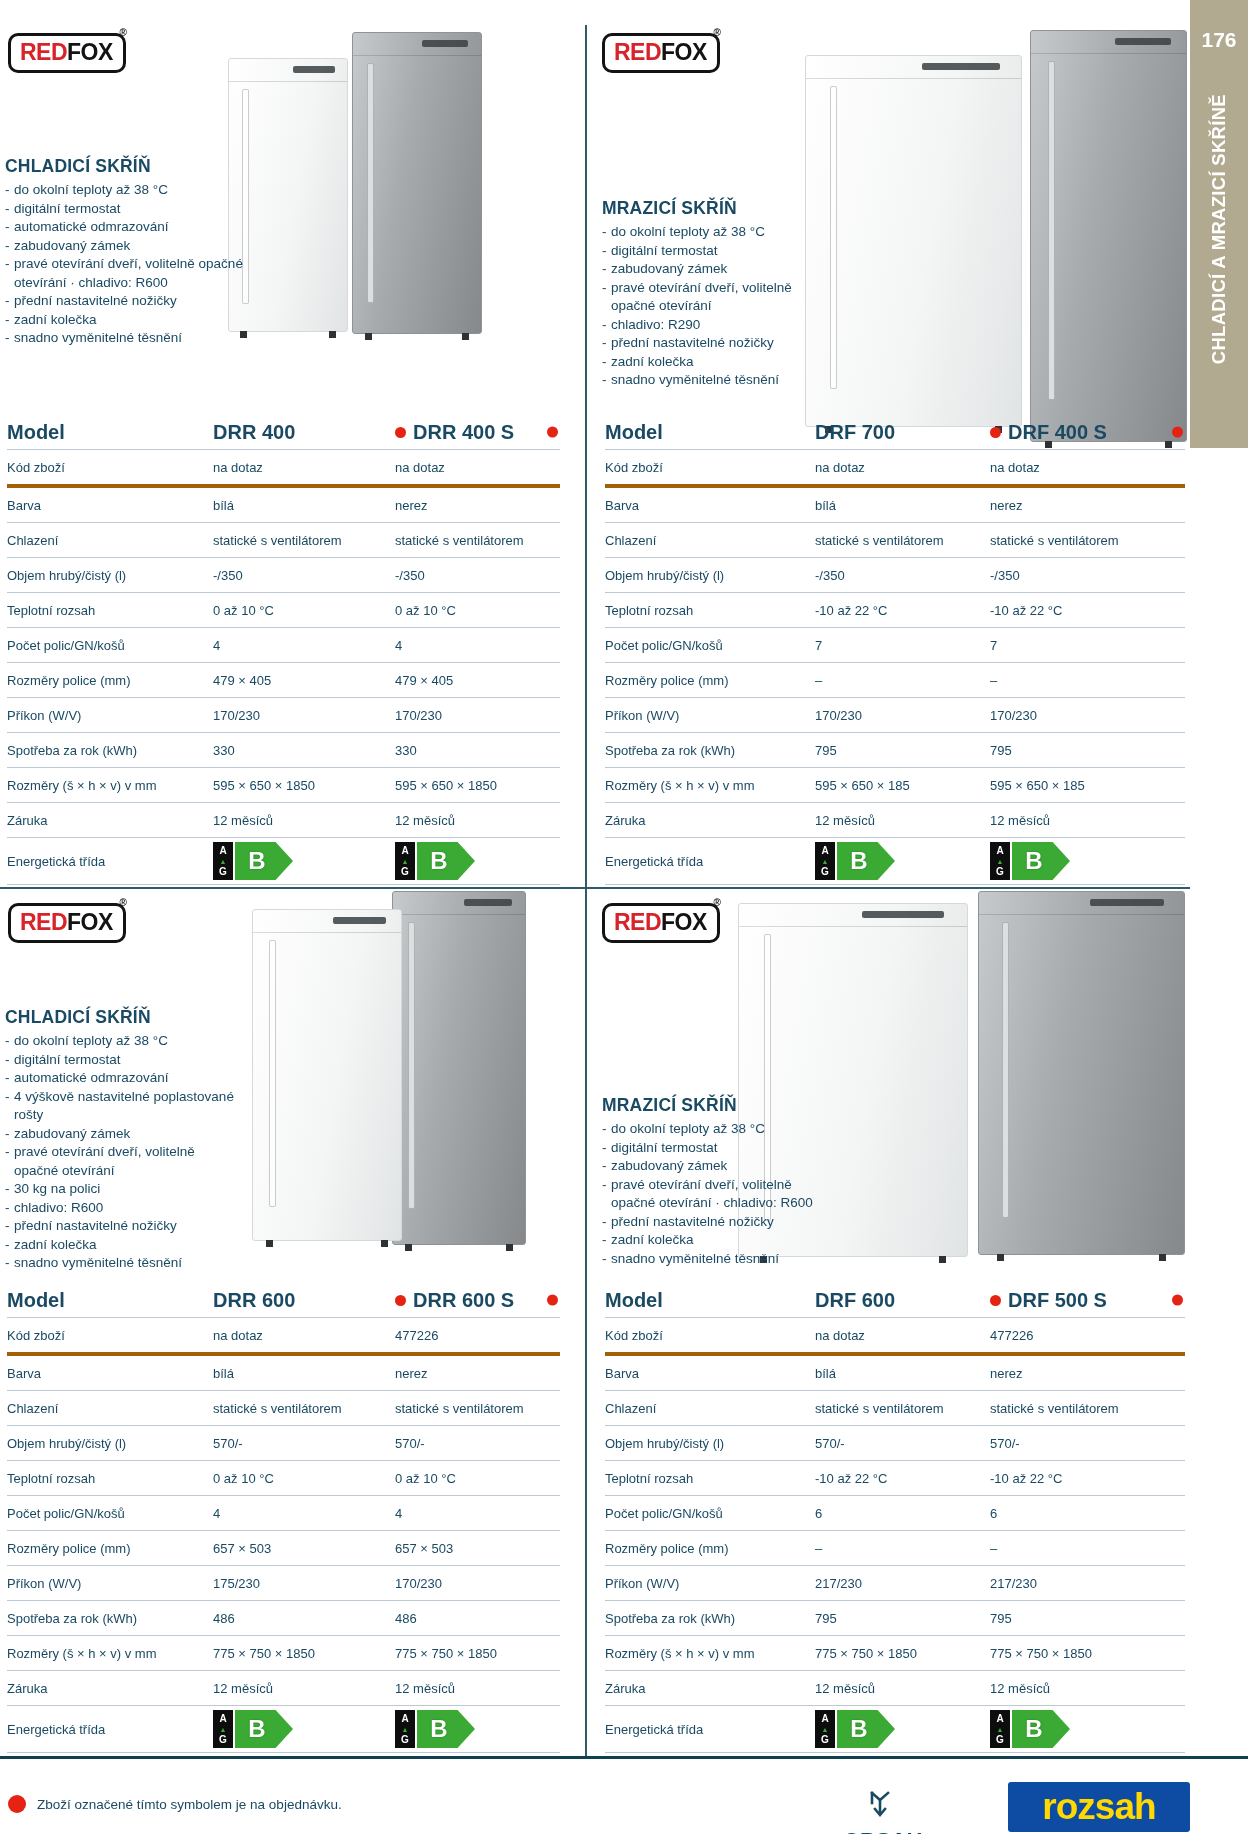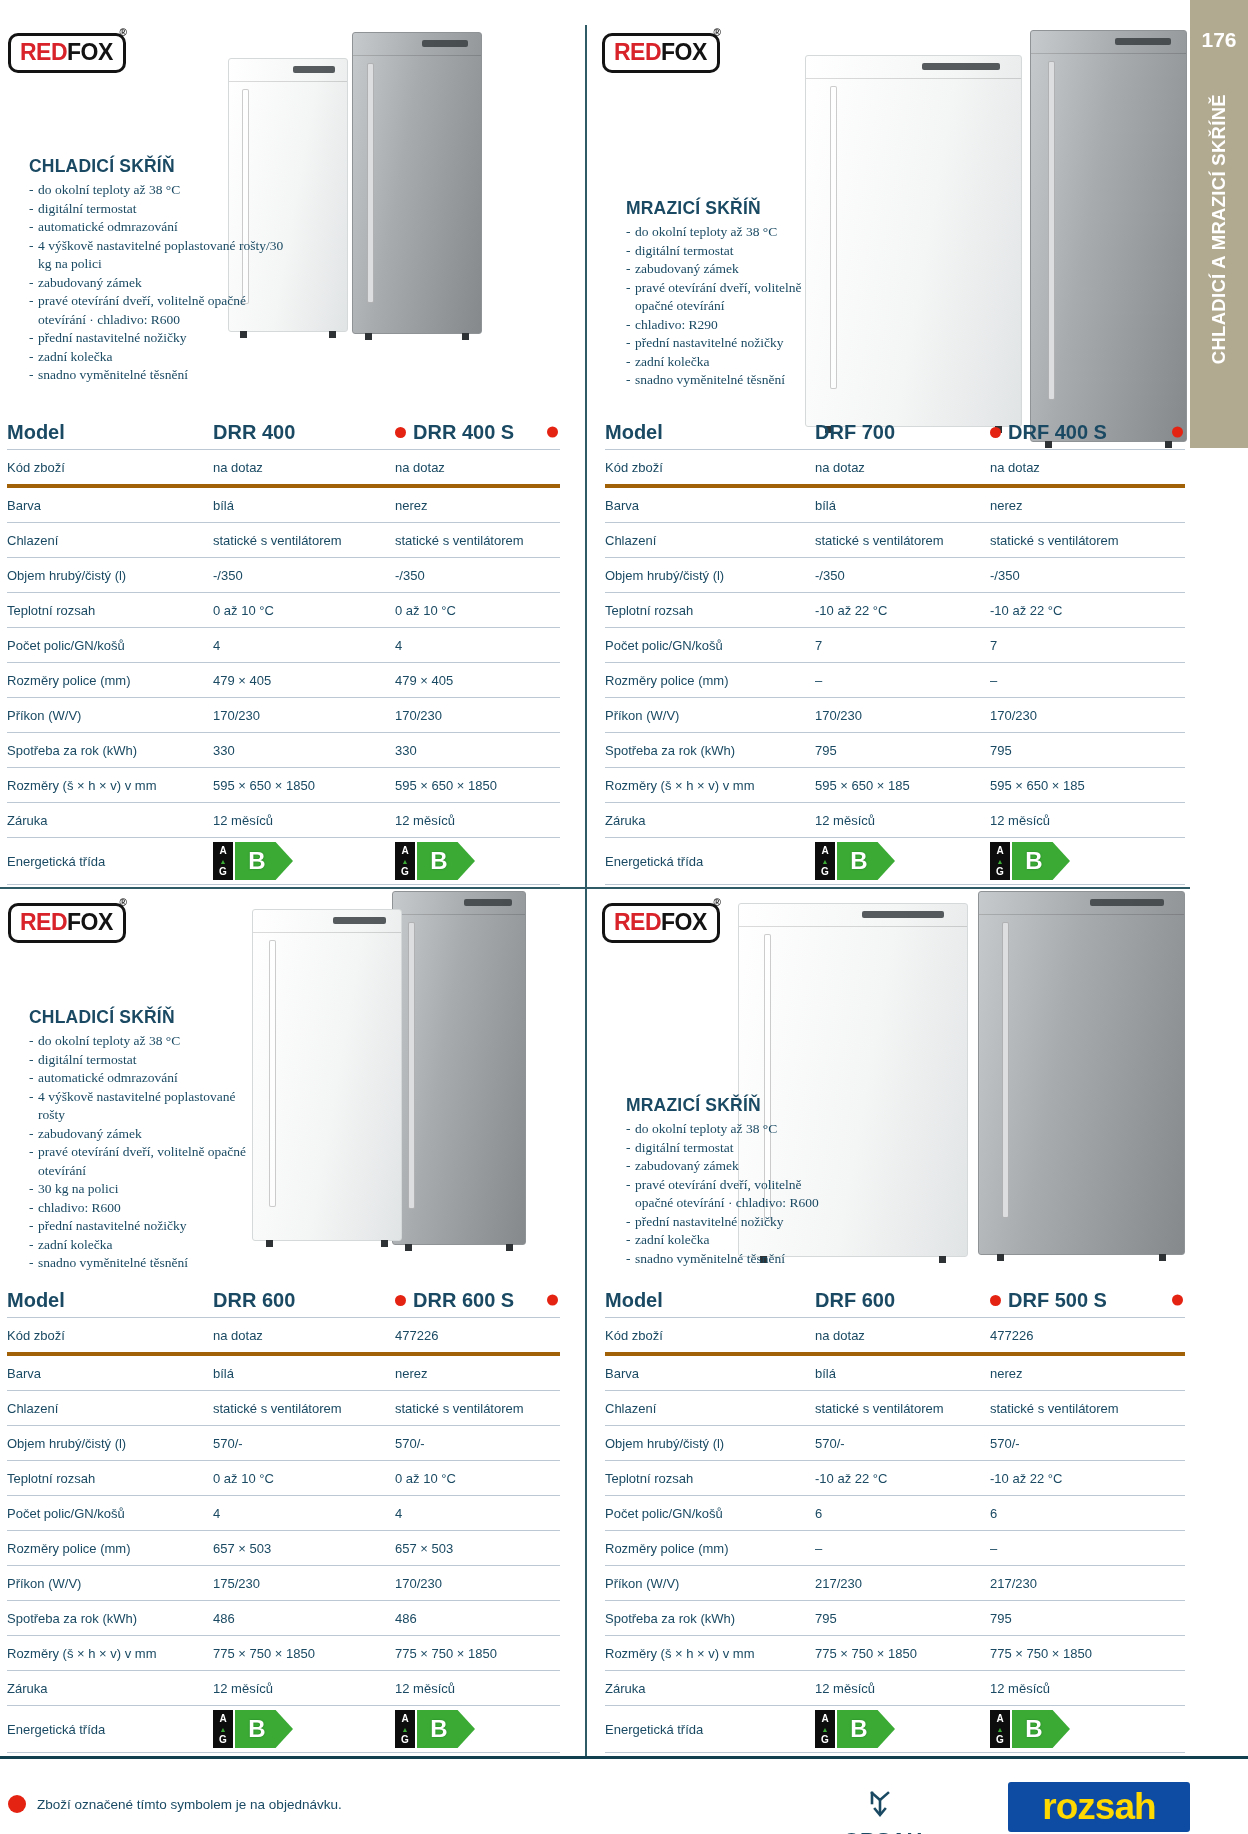--- a/index.html
+++ b/index.html
@@ -20,28 +20,28 @@
 
   
   .rf-logo{position:absolute;border:3px solid #131313;border-radius:10px;background:#fff;
            padding:5px 10px 6px 9px;font-weight:700;font-size:23px;line-height:1;letter-spacing:-0.5px;}
   .rf-logo .reg{position:absolute;top:-8px;right:-4px;font-size:10px;color:#131313;letter-spacing:0;}
   .rf-red{color:#d8232a}.rf-fox{color:#131313}
   #q0 .rf-logo{left:8px;top:3px;}   #q1 .rf-logo{left:12px;top:3px;}
   #q2 .rf-logo{left:8px;top:8px;}   #q3 .rf-logo{left:12px;top:8px;}
 
   
-  .info{position:absolute;margin-left:24px;}
+  .info{position:absolute;}
   #q0 .info{left:5px;top:126px;width:258px;}
   #q1 .info{left:12px;top:168px;width:205px;}
   #q2 .info{left:5px;top:112px;width:232px;}
   #q3 .info{left:12px;top:200px;width:215px;}
   .q-title{font-size:17.5px;font-weight:700;margin:0 0 4px;letter-spacing:0.2px;}
   .bullets{list-style:none;margin:0;padding:0;font-size:13.5px;line-height:18.5px;}
-  .bullets li{position:relative;padding-left:9px;font-family:Liberation Serif, serif;}
+  .bullets li{position:relative;padding-left:9px;}
   .bullets li::before{content:"-";position:absolute;left:0;top:0;}
 
   
   .fridge{position:absolute;border-radius:3px;}
   .fr-white{background:linear-gradient(100deg,#ffffff 0%,#f4f5f5 55%,#e1e4e5 100%);border:1px solid #d6d9da;}
   .fr-steel{background:linear-gradient(100deg,#c7cacc 0%,#a8abae 40%,#85898c 100%);border:1px solid #8f9396;}
   .fridge .ctrl{position:absolute;top:7px;right:10%;width:36%;height:7px;background:#3a3f42;border-radius:2px;opacity:.85;}
   .fridge .seam{position:absolute;top:22px;left:0;right:0;height:1px;background:rgba(0,0,0,.14);}
   .fridge .handle{position:absolute;top:30px;bottom:10%;left:11%;width:5px;border:1px solid rgba(0,0,0,.2);
                   border-radius:2px;background:rgba(255,255,255,.7);}
@@ -117,21 +117,20 @@
         <span class="handle"></span>
         <span class="foot l"></span>
         <span class="foot r"></span>
       </div>
       <div class="info">
         <h2 class="q-title">CHLADICÍ SKŘÍŇ</h2>
         <ul class="bullets">
           <li>do okolní teploty až 38 °C</li>
           <li>digitální termostat</li>
           <li>automatické odmrazování</li>
-          <li>4 výškově nastavitelné poplastované rošty/30 kg na polici</li>
           <li>zabudovaný zámek</li>
           <li>pravé otevírání dveří, volitelně opačné otevírání · chladivo: R600</li>
           <li>přední nastavitelné nožičky</li>
           <li>zadní kolečka</li>
           <li>snadno vyměnitelné těsnění</li>
         </ul>
       </div>
       <table class="spec">
         <colgroup>
           <col style="width: 206px;">

